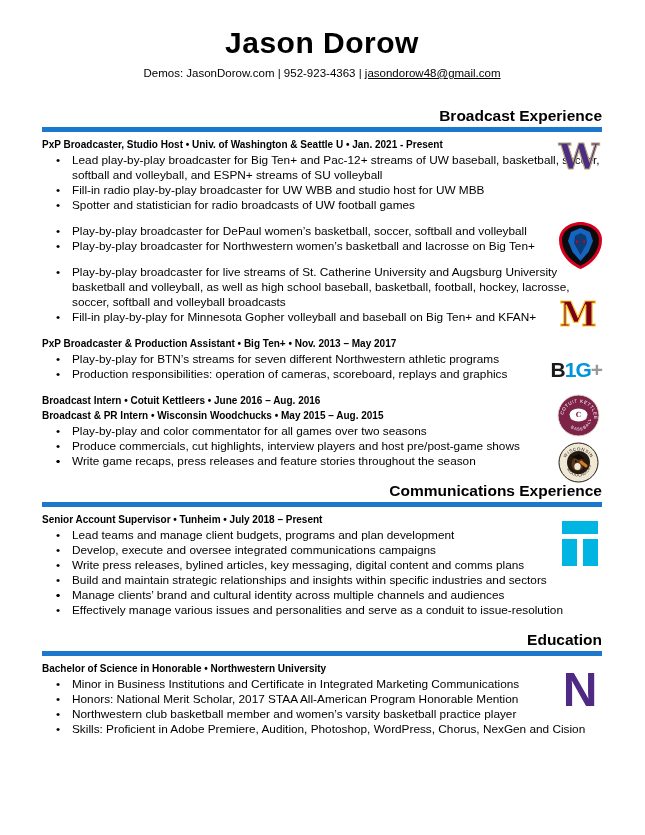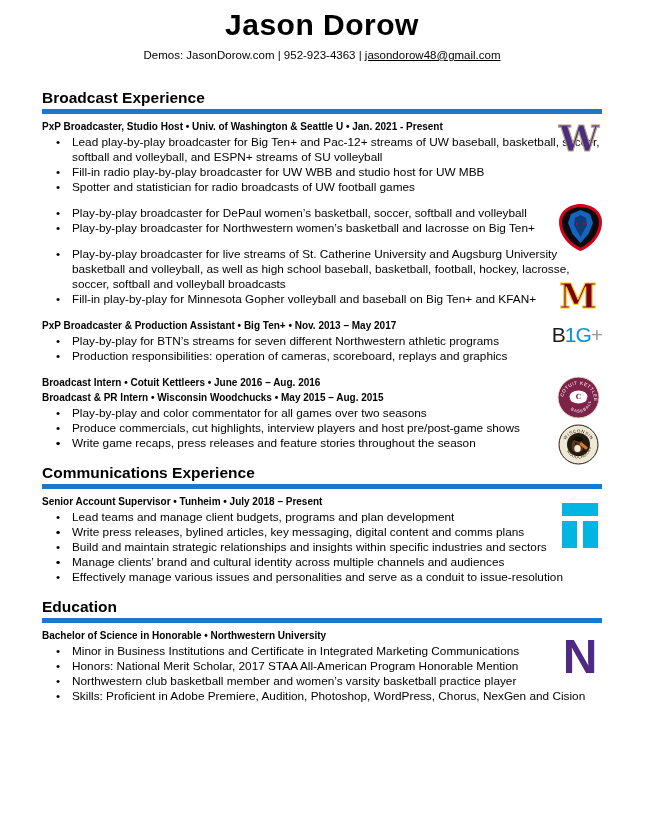--- a/index.html
+++ b/index.html
@@ -2,59 +2,60 @@
 <html><head>
 <meta charset="utf-8">
 <style>
   html,body { margin:0; padding:0; background:#fff; }
   body {
     width:645px; height:835px;
     font-family:"Liberation Sans", sans-serif;
     color:#000;
     overflow:hidden;
   }
-  .page { padding:8px 43px 0 42px; }
+  .page { padding:26px 43px 0 42px; }
 
   .name {
     text-align:center;
     font-size:30px; font-weight:bold;
     margin:0 0 7px 0; letter-spacing:0.5px;
   }
   .contact {
     text-align:center;
     font-size:11.5px;
     margin:0 0 28px 0;
   }
   .contact .email { text-decoration:underline; cursor:pointer; }
 
   .section { margin-bottom:2px; }
   .section-title {
     font-size:15.5px; font-weight:bold;
     margin:13px 0 2px 0;
+    text-align:right;
   }
   .bar { height:5px; background:var(--accent,#1C78CC); margin-bottom:5px; }
 
   .job { position:relative; margin-bottom:11px; }
   .job-title {
     font-size:10px; font-weight:bold; line-height:15px;
   }
   ul.bullets { margin:1px 0 0 0; padding:0; list-style:none; }
   ul.bullets li {
     position:relative;
     font-size:11.8px; line-height:15px;
     padding-left:30px;
   }
   ul.bullets li .dot { position:absolute; left:14px; top:0; }
 
   .logo { position:absolute; right:0; }
   .logo svg { display:block; }
   .logo-uw        { top:-1px; }
   .logo-depaul    { top:-3px; right:-1px; }
   .logo-minn      { top:28px; }
-  .logo-b1g       { top:5px; font-weight:normal; font-size:21px; letter-spacing:-1px; }
+  .logo-b1g       { top:22px; font-weight:bold; font-size:21px; letter-spacing:-1px; }
   .logo-b1g .b    { color:#1A1A1A; }
   .logo-b1g .ig   { color:#0095DA; }
   .logo-b1g .plus { color:#97999B; }
   .logo-kettleers  { top:1px; right:2px; }
   .logo-woodchucks { top:49px; right:3px; }
   .logo-tunheim   { top:7px; right:1px; }
   .logo-nu        { top:3px; right:2px; }
 </style>
 </head>
 <body style="--accent: #1C78CC;">
@@ -164,21 +165,21 @@
   </div>
 
   <div class="section">
     <div class="section-title">Communications Experience</div>
     <div class="bar"></div>
 
     <div class="job">
       <div class="job-title">Senior Account Supervisor • Tunheim • July 2018 – Present</div>
       <ul class="bullets">
           <li><span class="dot">•</span><span>Lead teams and manage client budgets, programs and plan development</span></li>
-          <li><span class="dot">•</span></li>
+          <li><span class="dot">•</span><span>Develop, execute and oversee integrated communications campaigns</span></li>
           <li><span class="dot">•</span><span>Write press releases, bylined articles, key messaging, digital content and comms plans</span></li>
           <li><span class="dot">•</span><span>Build and maintain strategic relationships and insights within specific industries and sectors</span></li>
           <li><span class="dot">•</span></li>
           <li><span class="dot">•</span><span>Manage clients’ brand and cultural identity across multiple channels and audiences</span></li>
           <li><span class="dot">•</span><span>Effectively manage various issues and personalities and serve as a conduit to issue-resolution</span></li>
         </ul>
       <span class="logo logo-tunheim">
         <svg width="42" height="54" viewBox="0 0 42 54">
           <rect x="3" y="2" width="36" height="13" fill="#00B5E2"></rect>
           <rect x="3" y="20" width="15" height="27" fill="#00B5E2"></rect>

